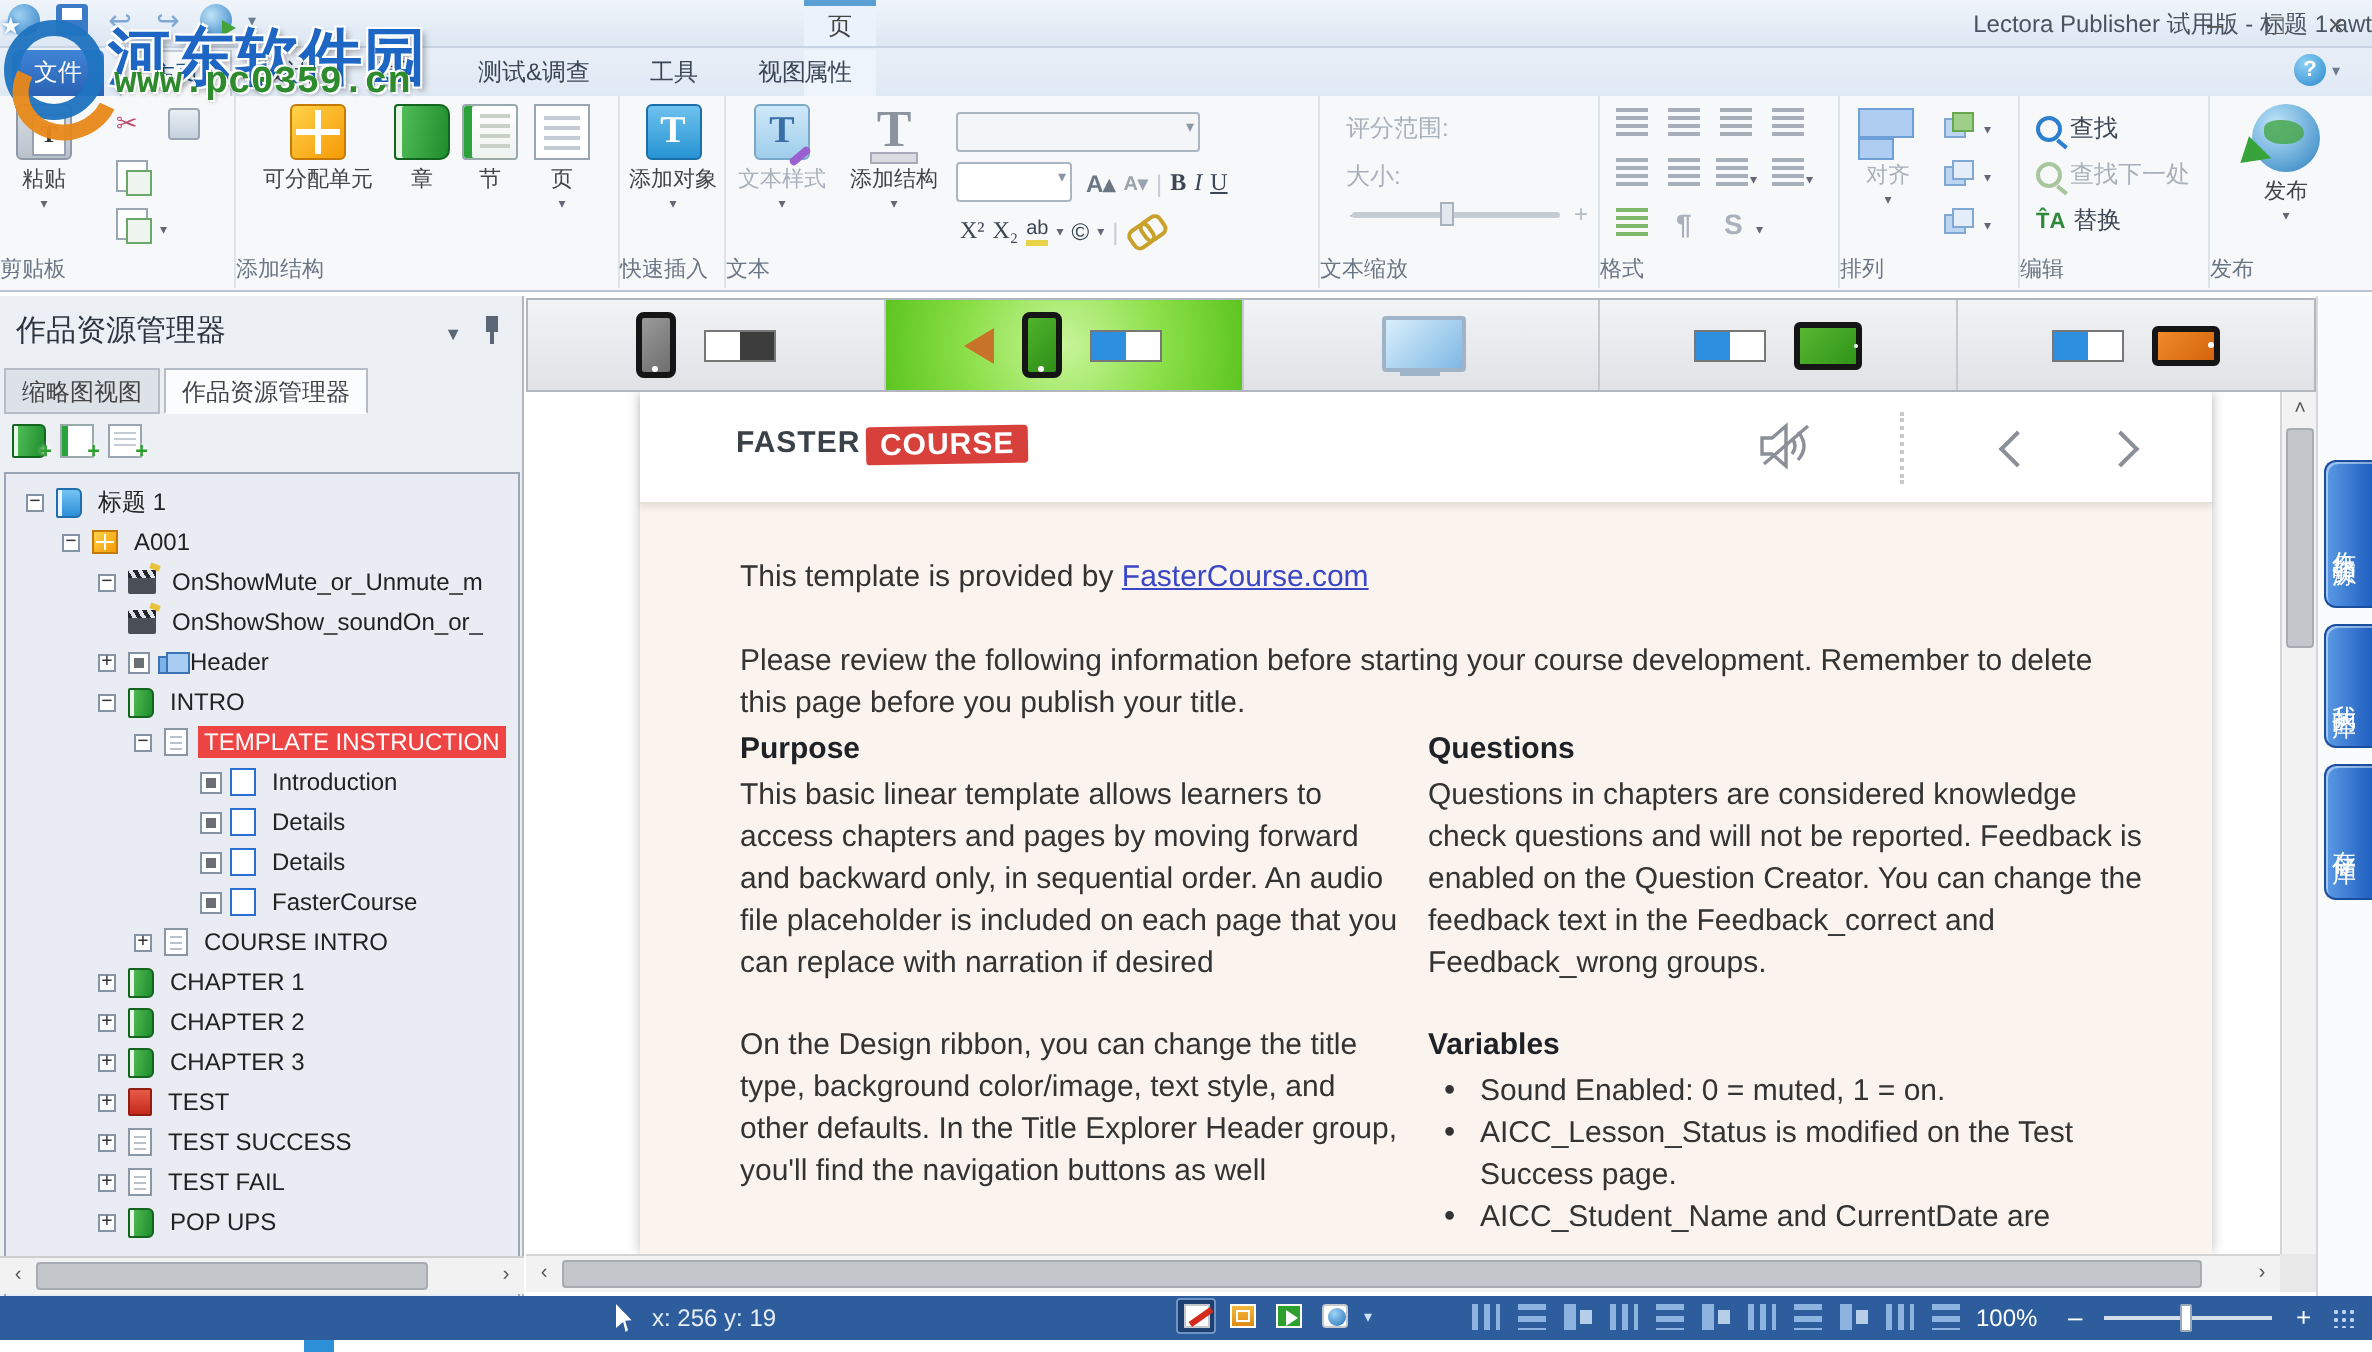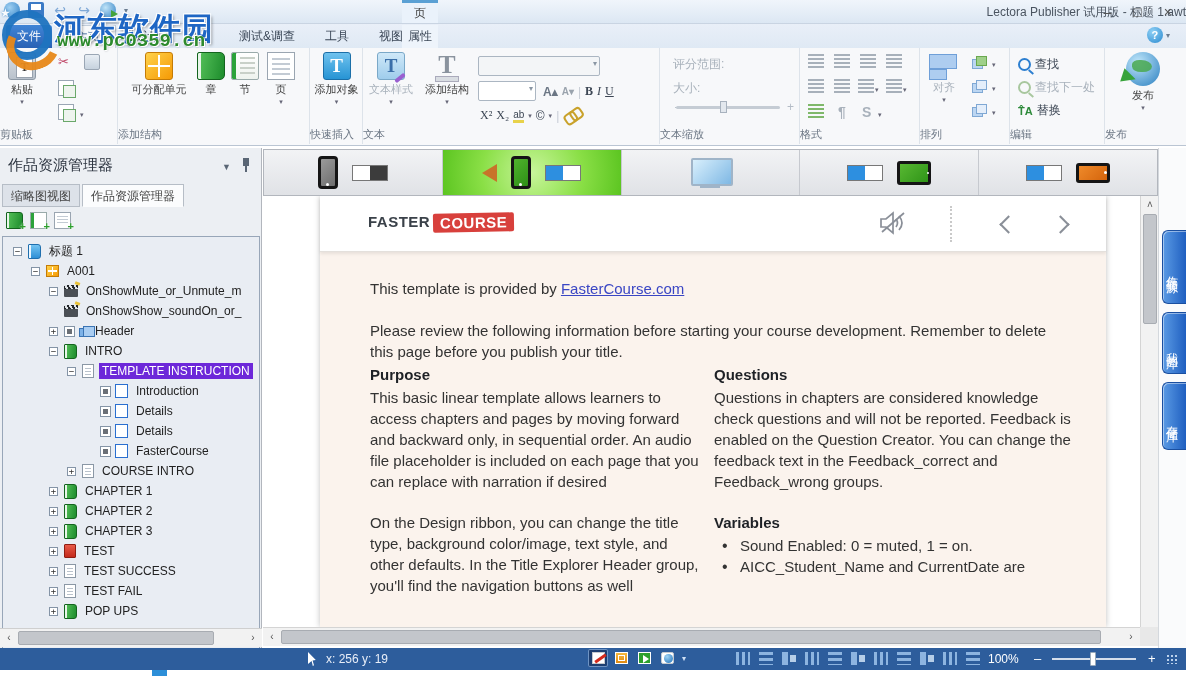--- a/index.html
+++ b/index.html
@@ -22,21 +22,21 @@
 .win-btns{position:absolute;right:14px;top:0;display:flex;gap:22px;color:#555;font-size:14px;line-height:24px}
 .win-btns span{cursor:default}
 #ctx-group-label{position:absolute;left:402px;top:0;width:36px;height:23px;background:#eaf2fb;border-top:3px solid #5aa0d4;text-align:center;line-height:20px;color:#444;font-size:12px}
 
 
 #tabrow{position:absolute;left:0;top:24px;width:1186px;height:24px;background:linear-gradient(#e9eff8,#dfe9f4)}
 #file-tab{position:absolute;left:6px;top:1px;width:46px;height:23px;background:linear-gradient(#3f84d6,#2a62b4);color:#fff;text-align:center;line-height:23px;border-radius:3px 3px 0 0}
 #ribbon-tab-bar{position:absolute;left:60px;top:1px;height:23px;display:flex}
 .rtab{padding:0 15px;line-height:23px;color:#3a4656}
 .rtab.active{background:#f7f8fa;border:1px solid #c2cdda;border-bottom:none;color:#1c4e8a}
-#ctx-tab{position:absolute;left:402px;top:1px;width:36px;height:23px;background:#eef4fb;text-align:center;line-height:23px;color:#3a4656}
+#ctx-tab{position:absolute;left:402px;top:1px;width:36px;height:23px;background:#eef4fb;line-height:23px;color:#3a4656}
 #help-btn{position:absolute;right:16px;top:3px;display:flex;align-items:center;gap:3px}
 .help-circle{width:16px;height:16px;border-radius:50%;background:radial-gradient(circle at 35% 30%,#8fd0f5,#2a8ad0);color:#fff;font-weight:bold;text-align:center;line-height:16px;font-size:11px}
 
 
 #ribbon{position:absolute;left:0;top:48px;width:1186px;height:98px;background:#f7f8fa;border-bottom:1px solid #bac5d3}
 .rgroup{position:absolute;top:0;height:96px;border-right:1px solid #dde3ea}
 .rg-label{position:absolute;bottom:2px;left:0;right:0;text-align:left;font-size:11px;color:#6b7684}
 .bigbtn{position:absolute;display:flex;flex-direction:column;align-items:center;color:#444;font-size:11px}
 .bigbtn .cap{margin-top:2px;white-space:nowrap}
 .caret{font-size:7px;color:#667;margin-top:1px}
@@ -154,21 +154,21 @@
 .ic-action::before{content:"";position:absolute;left:0;right:0;top:0;height:4px;background:repeating-linear-gradient(60deg,#23272b 0 2px,#dfe3e7 2px 4px)}
 .ic-action::after{content:"";position:absolute;right:-2px;top:-3px;width:5px;height:3px;background:#e8c23a;transform:rotate(20deg)}
 .ic-group{width:10px;height:9px;background:#7db2e8;border:1px solid #3a74b4;margin:2px 3px 0 0}
 .ic-group::after{content:"";position:absolute;left:3px;top:-3px;width:10px;height:9px;background:#a9cdf2;border:1px solid #3a74b4}
 .ic-book{width:13px;height:15px;background:linear-gradient(100deg,#57c25b,#1d8c2c);border:1px solid #13641e;border-radius:1px 3px 3px 1px;box-shadow:inset 2px 0 0 #e8f5e9}
 .ic-page{width:12px;height:14px;background:#fff;border:1px solid #8a97a5}
 .ic-page::after{content:"";position:absolute;left:2px;right:2px;top:3px;height:9px;background:repeating-linear-gradient(#b9c2cc 0 1px,transparent 1px 3px)}
 .ic-text{width:13px;height:14px;background:#fff;border:1px solid #2a6fd0;color:#1d57c9;font:bold 11px/13px "Liberation Serif",serif;text-align:center}
 .ic-test{width:12px;height:14px;background:linear-gradient(#e85a48,#c42a1c);border:1px solid #8f1d12;border-radius:1px;color:#fff;font:bold 10px/13px "Liberation Sans",sans-serif;text-align:center}
 .tree-label{padding:1px 3px}
-.tree-row.selected .tree-label{background:#6d28d9;color:#fff}
+.tree-row.selected .tree-label{background:#ef4444;color:#fff}
 #explorer-hscroll{position:absolute;left:0px;top:480px;width:262px;height:19px;background:#f2f2f2;border-top:1px solid #cfcfcf;z-index:5}
 .scroll-arrow{position:absolute;top:2px;width:14px;height:14px;color:#555;font-size:10px;line-height:14px;text-align:center}
 .hthumb{position:absolute;top:2px;height:14px;background:#c3c6cb;border:1px solid #a8acb2;border-radius:2px}
 
 
 #canvas{position:absolute;left:263px;top:196px;width:877px;height:431px;background:#fff;overflow:hidden}
 #page{position:absolute;left:57px;top:0;width:786px;height:431px;background:#fbf3ed;box-shadow:0 0 6px rgba(0,0,0,.25)}
 #page-header{position:absolute;left:0;top:0;width:786px;height:56px;background:#fff;border-bottom:1px solid #e4e0dc;box-shadow:0 2px 3px rgba(0,0,0,.08)}
 #logo{position:absolute;left:48px;top:17px;display:flex;}
 #logo .lg-left{font-weight:bold;font-size:15px;letter-spacing:.5px;color:#3a4149}
@@ -637,20 +637,21 @@
         <div class="sec-h">Questions</div>
         <div>Questions in chapters are considered knowledge check questions and will not be reported. Feedback is enabled on the Question Creator. You can change the feedback text in the Feedback_correct and Feedback_wrong groups.</div>
       </div>
       <div class="colA r2">
         <div>On the Design ribbon, you can change the title type, background color/image, text style, and other defaults. In the Title Explorer Header group, you'll find the navigation buttons as well</div>
       </div>
       <div class="colB r2">
         <div class="sec-h">Variables</div>
         <ul class="bullets">
             <li>Sound Enabled: 0 = muted, 1 = on.</li>
+            <li>AICC_Lesson_Status is modified on the Test Success page.</li>
             <li>AICC_Student_Name and CurrentDate are</li>
           </ul>
       </div>
     </div>
   </div>
 </div>
 
 <div id="vscroll">
   <span class="scroll-arrow" style="top:2px">˄</span>
   <span class="vthumb" style="top:18px;height:110px"></span>

